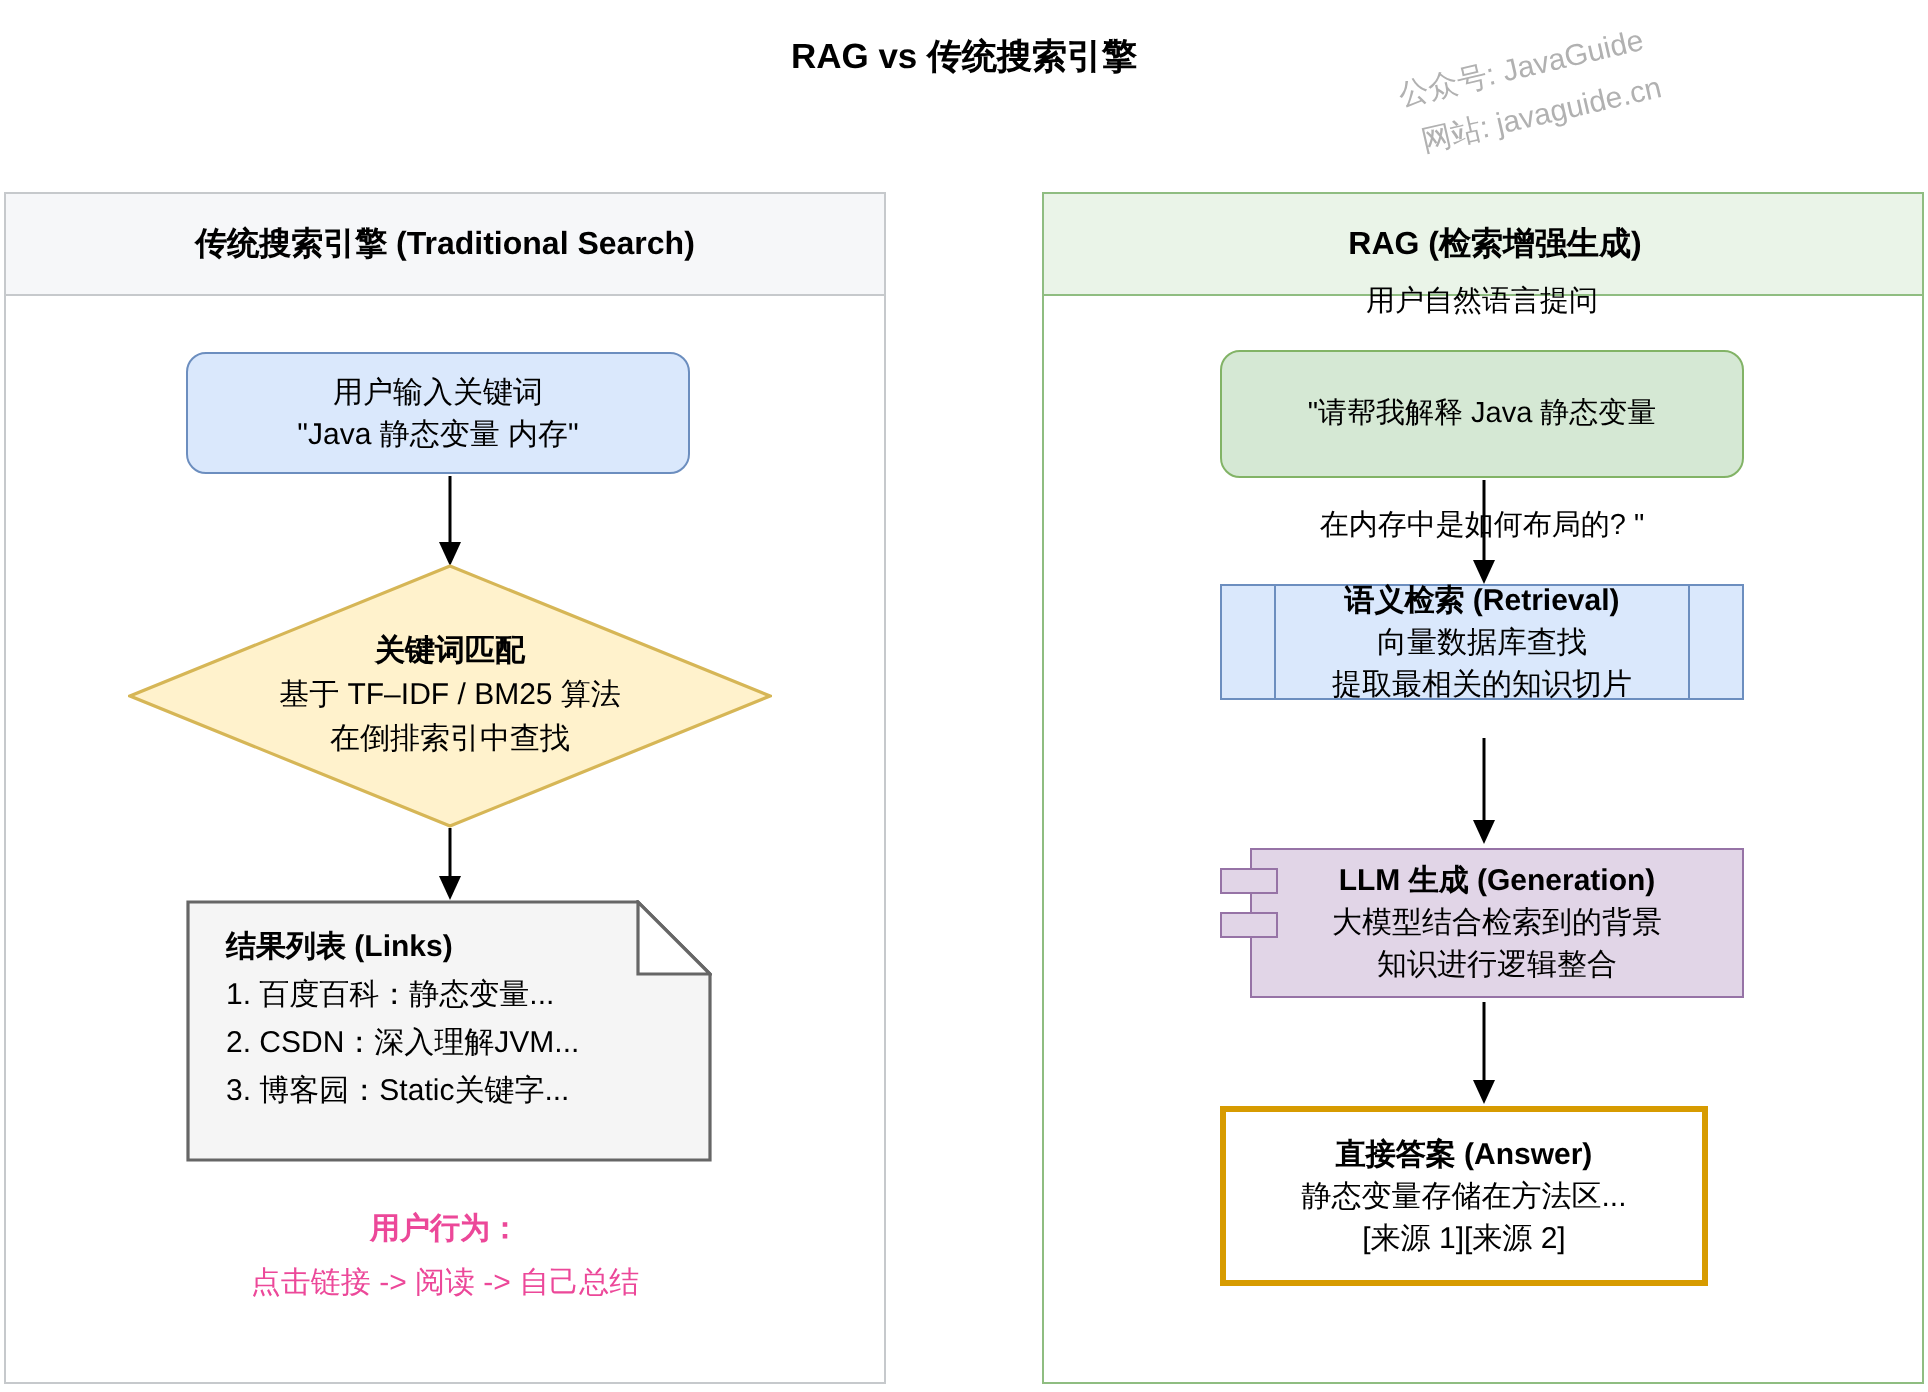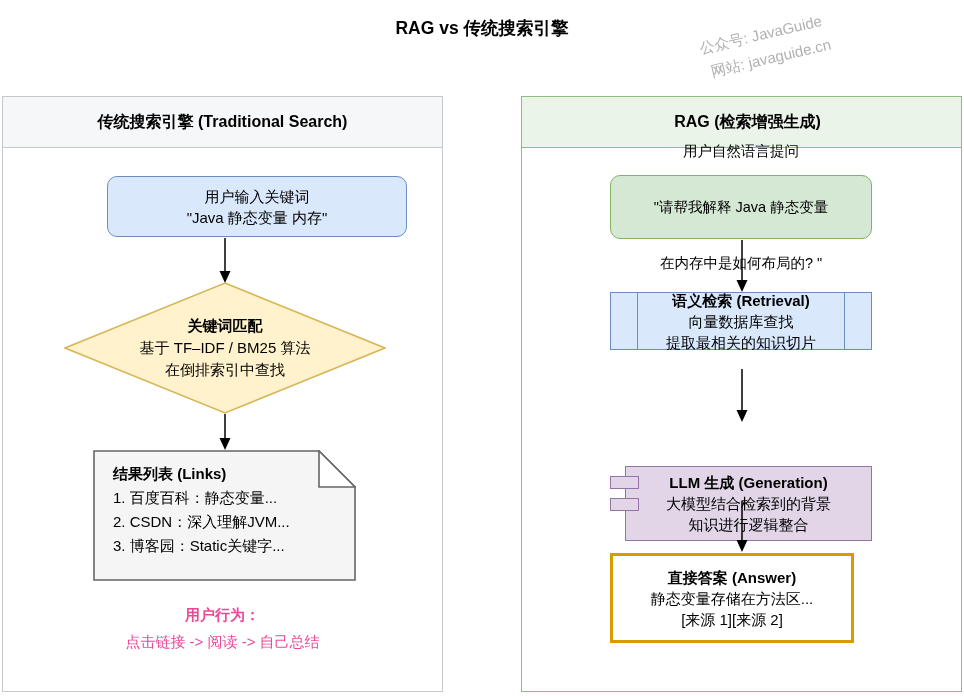--- a/index.html
+++ b/index.html
@@ -78,21 +78,21 @@
   <div class="diagram-title">RAG vs 传统搜索引擎</div>
 
   <div class="watermark">
     <div>公众号: JavaGuide</div>
     <div>网站: javaguide.cn</div>
   </div>
 
   <section class="panel panel-left">
     <div class="panel-header">传统搜索引擎 (Traditional Search)</div>
 
-    <div class="node rounded blue-node" style="left:104px; top:79px; width:300px; height:61px;">
+    <div class="node rounded blue-node" style="left:90px; top:79px; width:252px; height:61px;">
       <div>用户输入关键词</div>
       <div>"Java 静态变量 内存"</div>
     </div>
 
     <svg class="arrow" style="left:215px; top:141px;" width="14" height="45" viewBox="0 0 14 45">
       <line x1="7" y1="0" x2="7" y2="34" stroke="#000" stroke-width="1.5"></line>
       <polygon points="1.5,33 12.5,33 7,45" fill="#000"></polygon>
     </svg>
 
     <div class="shape-wrap" style="left:61px; top:185px; width:322px; height:132px;">
@@ -148,21 +148,21 @@
       <div class="bold">语义检索 (Retrieval)</div>
       <div>向量数据库查找</div>
       <div>提取最相关的知识切片</div>
     </div>
 
     <svg class="arrow" style="left:213px; top:272px;" width="14" height="53" viewBox="0 0 14 53">
       <line x1="7" y1="0" x2="7" y2="42" stroke="#000" stroke-width="1.5"></line>
       <polygon points="1.5,41 12.5,41 7,53" fill="#000"></polygon>
     </svg>
 
-    <div class="node purple-node" style="left:103px; top:327px; width:247px; height:75px;margin-top:42px;">
+    <div class="node purple-node" style="left:103px; top:327px; width:247px; height:75px;">
       <div class="component-tab" style="top:9px;"></div>
       <div class="component-tab" style="top:31px;"></div>
       <div class="bold">LLM 生成 (Generation)</div>
       <div>大模型结合检索到的背景</div>
       <div>知识进行逻辑整合</div>
     </div>
 
     <svg class="arrow" style="left:213px; top:404px;" width="14" height="51" viewBox="0 0 14 51">
       <line x1="7" y1="0" x2="7" y2="40" stroke="#000" stroke-width="1.5"></line>
       <polygon points="1.5,39 12.5,39 7,51" fill="#000"></polygon>

